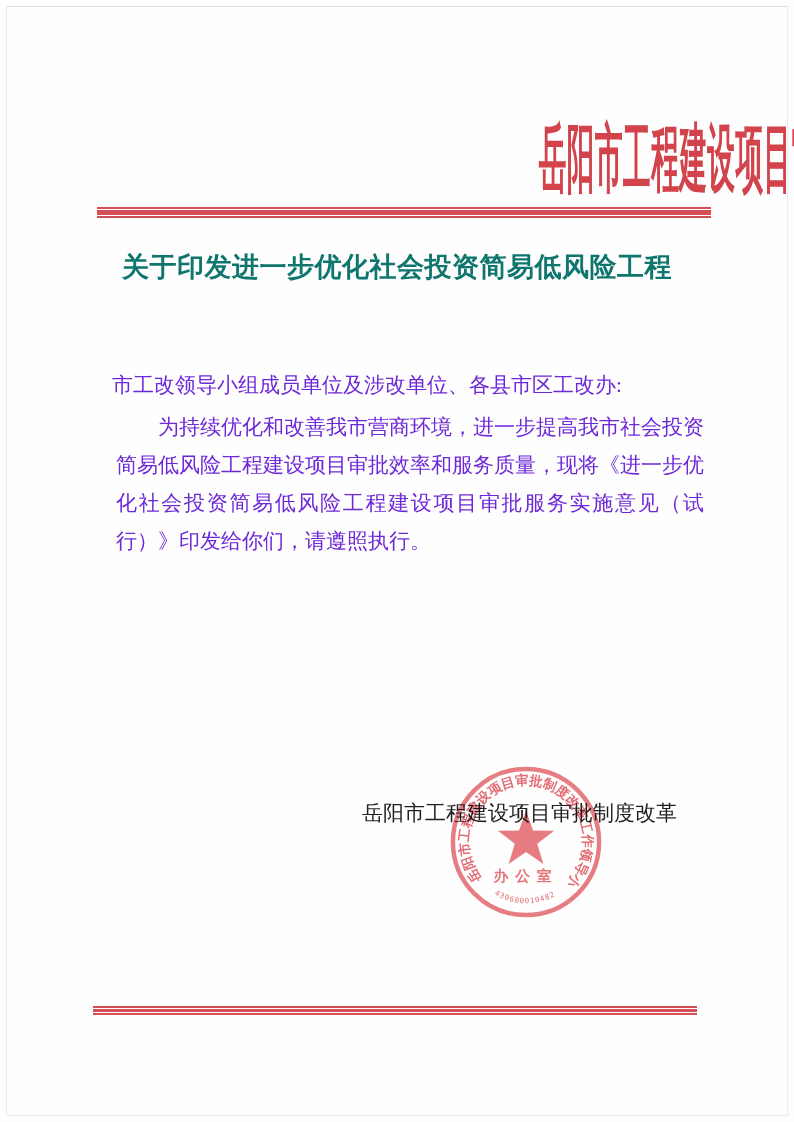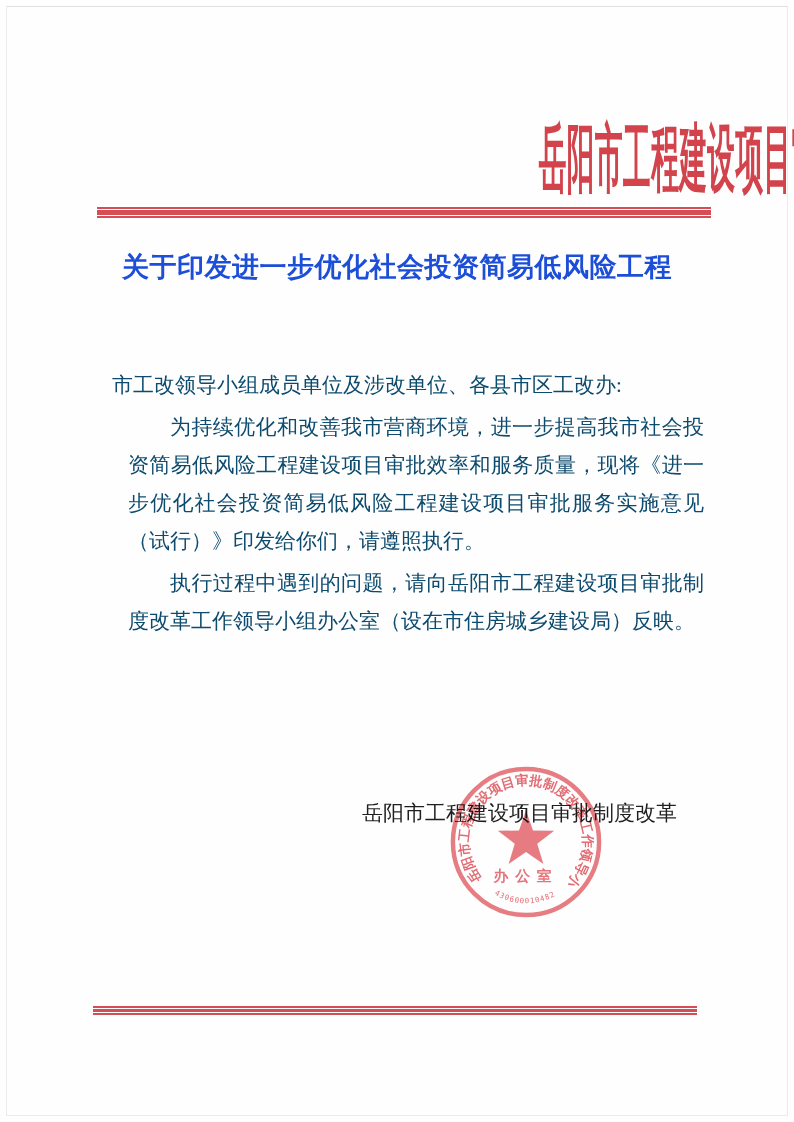--- a/index.html
+++ b/index.html
@@ -42,31 +42,31 @@
       rgba(255,255,255,0) 70%,rgba(255,255,255,0) 82%,
       #d54d55 82%,#d54d55 100%);
   }
   .rule.top{left:97px;top:207px;width:614px;height:11px;}
   .rule.bottom{left:93px;top:1006px;width:604px;height:9px;}
   
   .doc-title{
     position:absolute;top:247px;left:40px;width:714px;
     text-align:center;
     font-size:27px;line-height:41px;
-    font-weight:bold;color:#1d4ed8;
+    font-weight:bold;color:#0f766e;
     letter-spacing:0.5px;
   }
   
   .body-text{
     position:absolute;top:366px;left:112px;width:592px;
-    font-size:21px;line-height:38px;color:#0c4a6e;
+    font-size:21px;line-height:38px;color:#6d28d9;
     text-align:justify;
   }
   .body-text .salutation{margin:0;}
-  .body-text p.para{margin:4px 0 0 16px;text-indent:2em;}
+  .body-text p.para{margin:4px 0 0 4px;text-indent:2em;}
   
   .signature{
     position:absolute;top:792px;left:347px;width:345px;
     text-align:center;
     font-size:21px;line-height:42px;color:#1f1f1f;
   }
   .signature .date{letter-spacing:2px;}
   
   .seal{
     position:absolute;left:447px;top:763px;width:158px;height:158px;
@@ -86,21 +86,20 @@
 
   <div class="rule top"></div>
 
   <div class="doc-title">
     <div>关于印发进一步优化社会投资简易低风险工程</div>
   </div>
 
   <div class="body-text">
     <p class="salutation">市工改领导小组成员单位及涉改单位、各县市区工改办:</p>
     <p class="para">为持续优化和改善我市营商环境，进一步提高我市社会投资简易低风险工程建设项目审批效率和服务质量，现将《进一步优化社会投资简易低风险工程建设项目审批服务实施意见（试行）》印发给你们，请遵照执行。</p>
-    <p class="para">执行过程中遇到的问题，请向岳阳市工程建设项目审批制度改革工作领导小组办公室（设在市住房城乡建设局）反映。</p>
   </div>
 
   <div class="signature">
     <div>岳阳市工程建设项目审批制度改革</div>
   </div>
 
   <svg class="seal" viewBox="0 0 160 160">
     <defs>
       <path id="ringPath" d="M 35.6,117.3 A 58,58 0 1,1 124.4,117.3" fill="none"></path>
       <path id="codePath" d="M 48,133 A 61,61 0 0,0 112,133" fill="none"></path>

